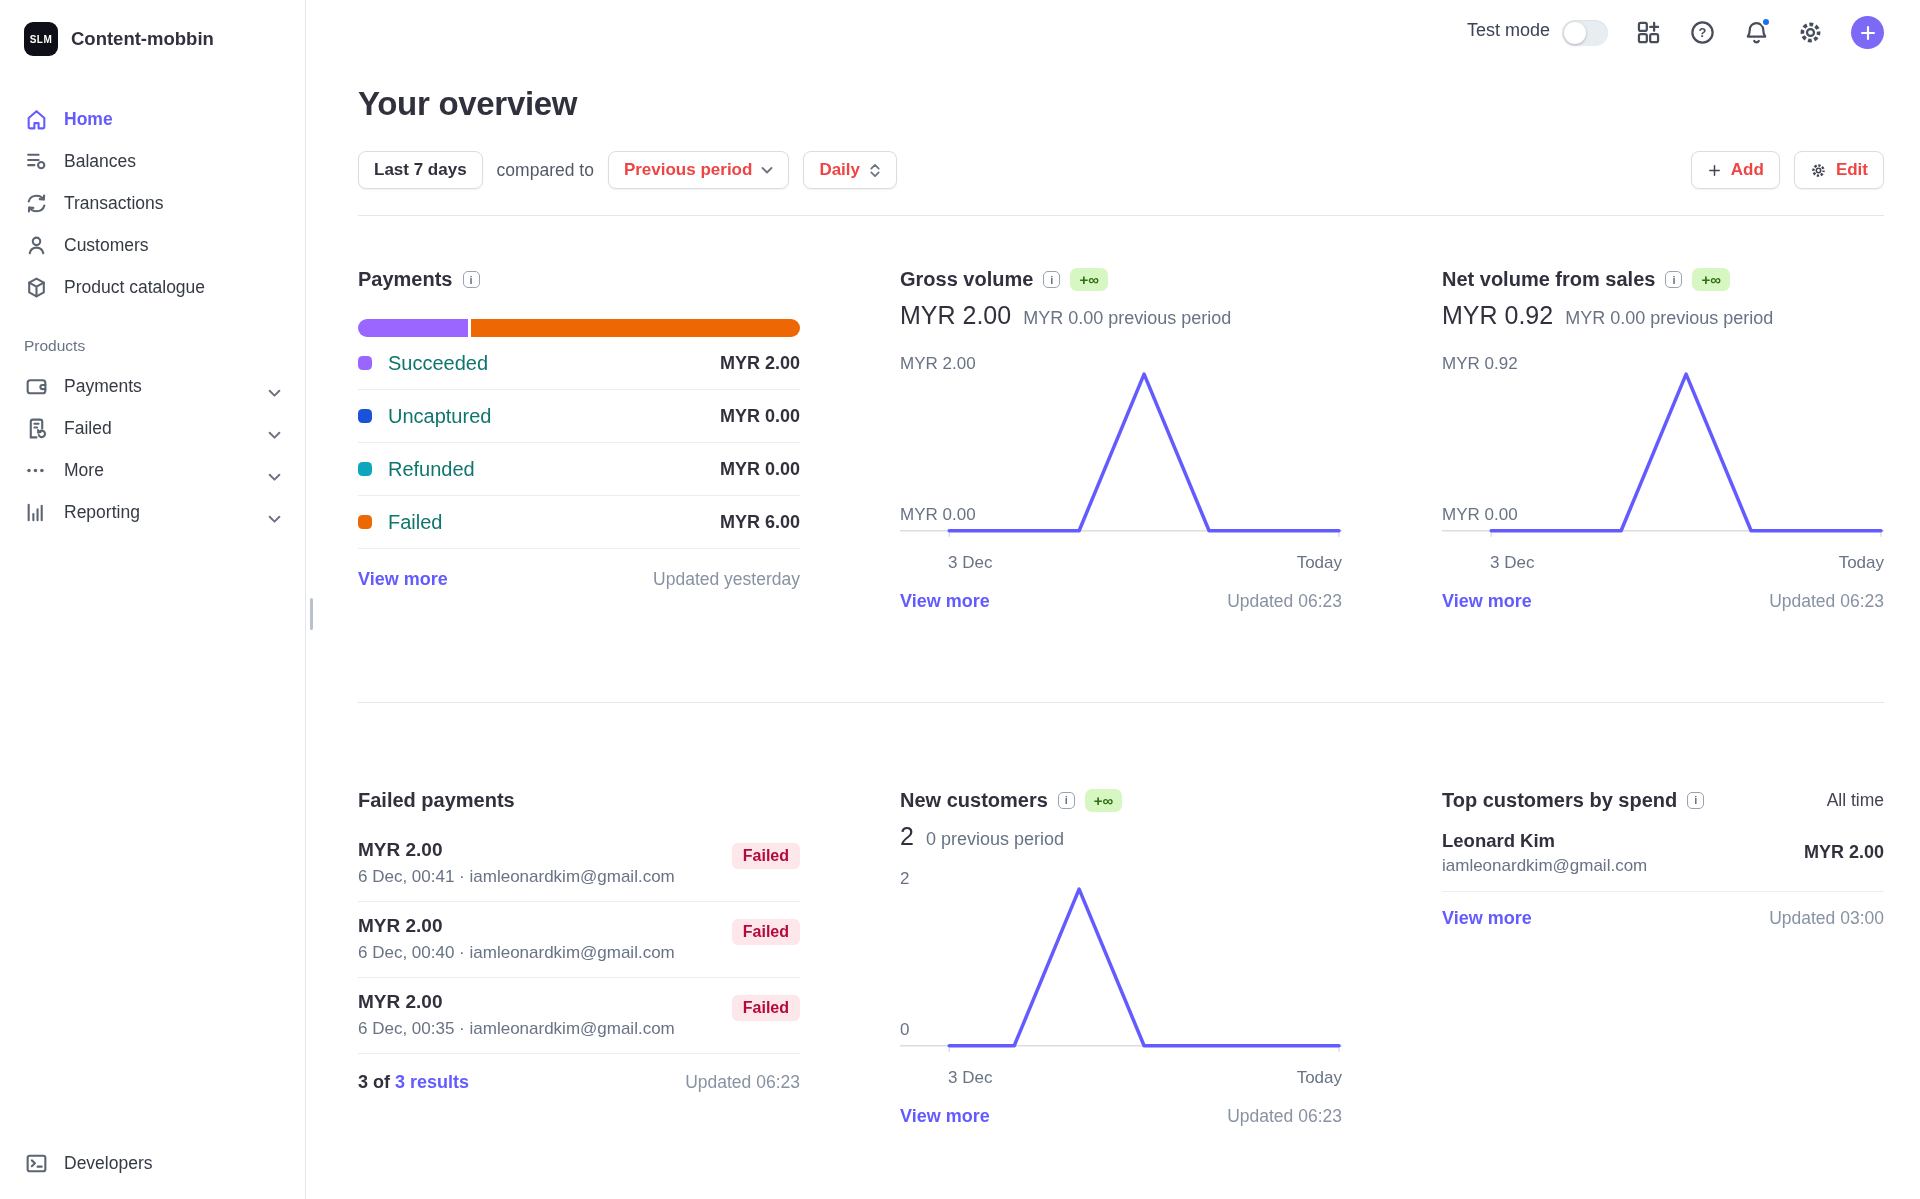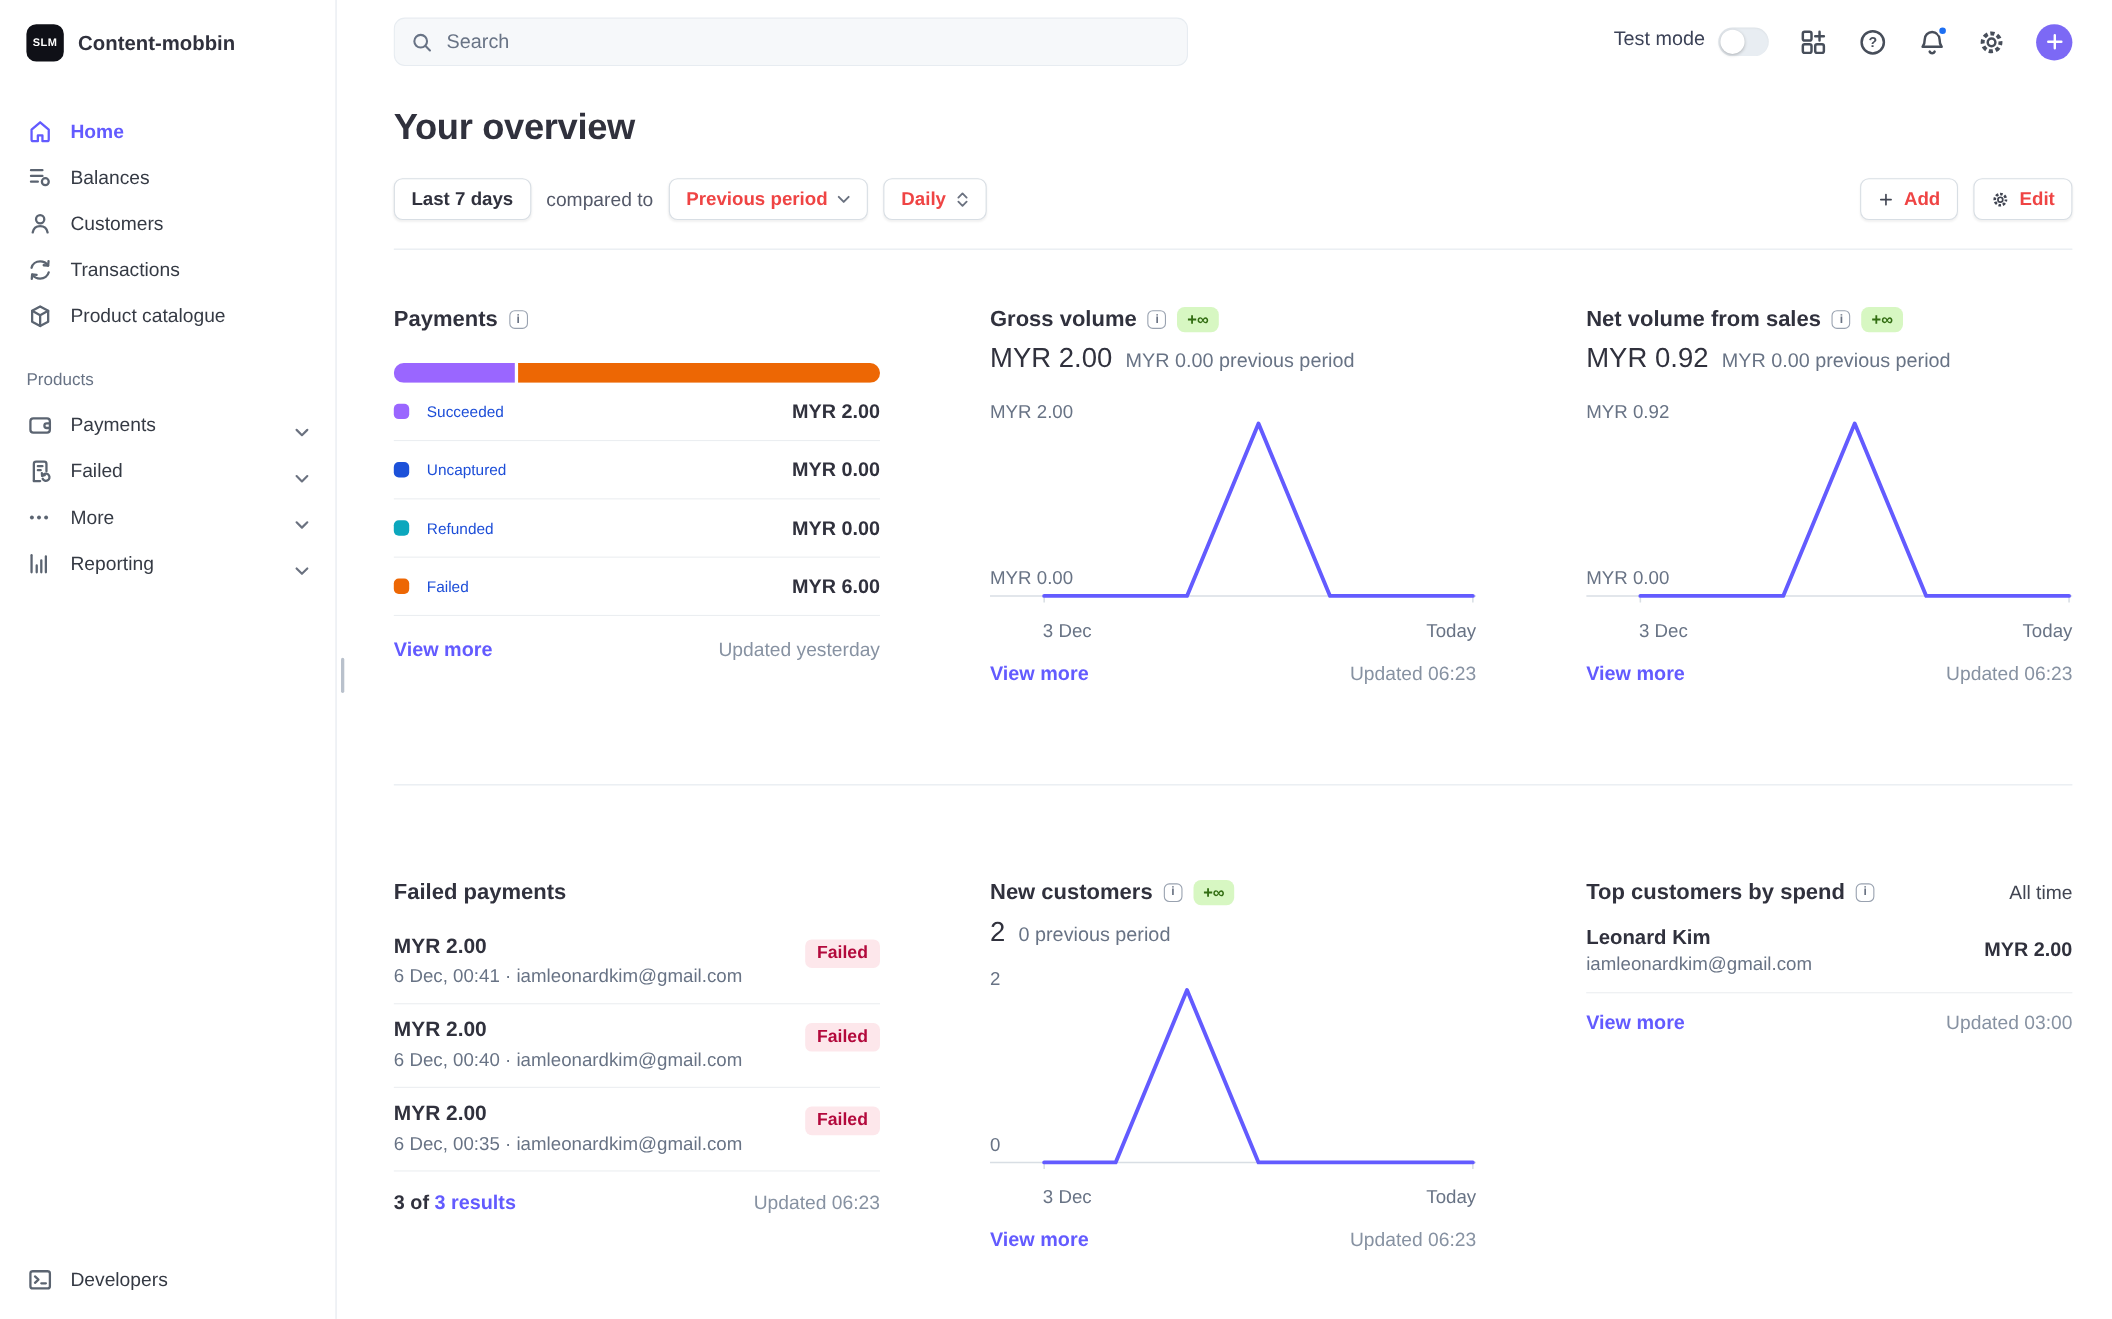--- a/index.html
+++ b/index.html
@@ -74,21 +74,21 @@
   .ylab.bot{bottom:48px;}
   .xlabs{display:flex;justify-content:space-between;padding-left:48px;font-size:17px;color:#687385;}
   .view-row{display:flex;justify-content:space-between;align-items:center;margin-top:18px;}
   .link{color:#635bff;font-size:18px;font-weight:600;cursor:pointer;text-decoration:none;}
   .updated{color:#8792a2;font-size:17.5px;}
 
   .pbar{display:flex;gap:3px;height:18px;border-radius:9px;overflow:hidden;margin-top:28px;}
   .pbar div{height:100%;}
   .legend-row{display:flex;align-items:center;height:53px;border-bottom:1px solid #ebeef1;}
   .dot{width:14px;height:14px;border-radius:4.5px;margin-right:16px;flex:none;}
-  .legend-label{font-size:14px;color:#1d4ed8;}
+  .legend-label{font-size:20px;color:#0f766e;}
   .legend-val{margin-left:auto;font-size:18px;font-weight:600;color:#30313d;}
   .pay-view{margin-top:20px;}
 
   .fp-list{margin-top:14px;}
   .fp-row{padding:13px 0 14px;border-bottom:1px solid #ebeef1;position:relative;cursor:pointer;}
   .fp-amt{font-size:19px;font-weight:700;color:#30313d;}
   .fp-meta{margin-top:6px;font-size:17px;color:#687385;}
   .badge-failed{position:absolute;right:0;top:17px;font-size:16px;font-weight:600;border-radius:6px;padding:4px 11px;}
   .fp-footer{display:flex;justify-content:space-between;margin-top:18px;}
   .fp-count{font-size:18px;font-weight:700;color:#30313d;}
@@ -121,34 +121,34 @@
         <span>Home</span>
       </div>
       <div class="nav-item">
         <span class="icon24"><svg viewBox="0 0 24 24" fill="none" stroke="currentColor" stroke-width="2" stroke-linecap="round">
               <path d="M4 5.5h10M4 10.5h10M4 15.5h6"></path>
               <circle cx="16.5" cy="15.5" r="3"></circle>
             </svg></span>
         <span>Balances</span>
       </div>
       <div class="nav-item">
-        <span class="icon24"><svg viewBox="0 0 24 24" fill="none" stroke="currentColor" stroke-width="2" stroke-linecap="round">
-              <circle cx="12" cy="8" r="3.6"></circle>
-              <path d="M5.5 19.5c.7-3.6 3.3-5.5 6.5-5.5s5.8 1.9 6.5 5.5"></path>
-            </svg></span>
-        <span>Customers</span>
-      </div>
-      <div class="nav-item">
         <span class="icon24"><svg viewBox="0 0 24 24" fill="none" stroke="currentColor" stroke-width="2" stroke-linecap="round" stroke-linejoin="round">
               <path d="M4.5 10c.8-3.2 3.8-5.5 7.5-5.5 2.9 0 5.4 1.4 6.9 3.5"></path>
               <path d="M19.3 4.3l-.3 3.9-3.9-.4"></path>
               <path d="M19.5 14c-.8 3.2-3.8 5.5-7.5 5.5-2.9 0-5.4-1.4-6.9-3.5"></path>
               <path d="M4.7 19.7l.3-3.9 3.9.4"></path>
             </svg></span>
         <span>Transactions</span>
+      </div>
+      <div class="nav-item">
+        <span class="icon24"><svg viewBox="0 0 24 24" fill="none" stroke="currentColor" stroke-width="2" stroke-linecap="round">
+              <circle cx="12" cy="8" r="3.6"></circle>
+              <path d="M5.5 19.5c.7-3.6 3.3-5.5 6.5-5.5s5.8 1.9 6.5 5.5"></path>
+            </svg></span>
+        <span>Customers</span>
       </div>
       <div class="nav-item">
         <span class="icon24"><svg viewBox="0 0 24 24" fill="none" stroke="currentColor" stroke-width="2" stroke-linecap="round" stroke-linejoin="round">
               <path d="M12 3.5l7 3.8v9.4l-7 3.8-7-3.8V7.3l7-3.8Z"></path>
               <path d="M5 7.3l7 3.8 7-3.8M12 11.1v9.4"></path>
             </svg></span>
         <span>Product catalogue</span>
       </div>
     </nav>
 
@@ -208,27 +208,20 @@
               <path d="M7.5 9l3 2.8-3 2.8M13 15h4"></path>
             </svg></span>
         <span>Developers</span>
       </div>
     </div>
   </aside>
 
   <div class="main">
 
     <div class="topbar">
-      <div class="search">
-        <svg viewBox="0 0 20 20" fill="none" stroke="currentColor" stroke-width="1.8" stroke-linecap="round">
-            <circle cx="9" cy="9" r="5.5"></circle>
-            <path d="M13.2 13.2 17 17"></path>
-          </svg>
-        <input type="text" placeholder="Search" style="">
-      </div>
       <div class="top-right">
         <div class="testmode">
           <span>Test mode</span>
           <div class="toggle">
               <div class="knob"></div>
             </div>
         </div>
         <div class="icon-btn">
           <svg viewBox="0 0 24 24" fill="none" stroke="currentColor" stroke-width="2" stroke-linejoin="round">
               <rect x="3.5" y="3.5" width="7" height="7" rx="1.5"></rect>

